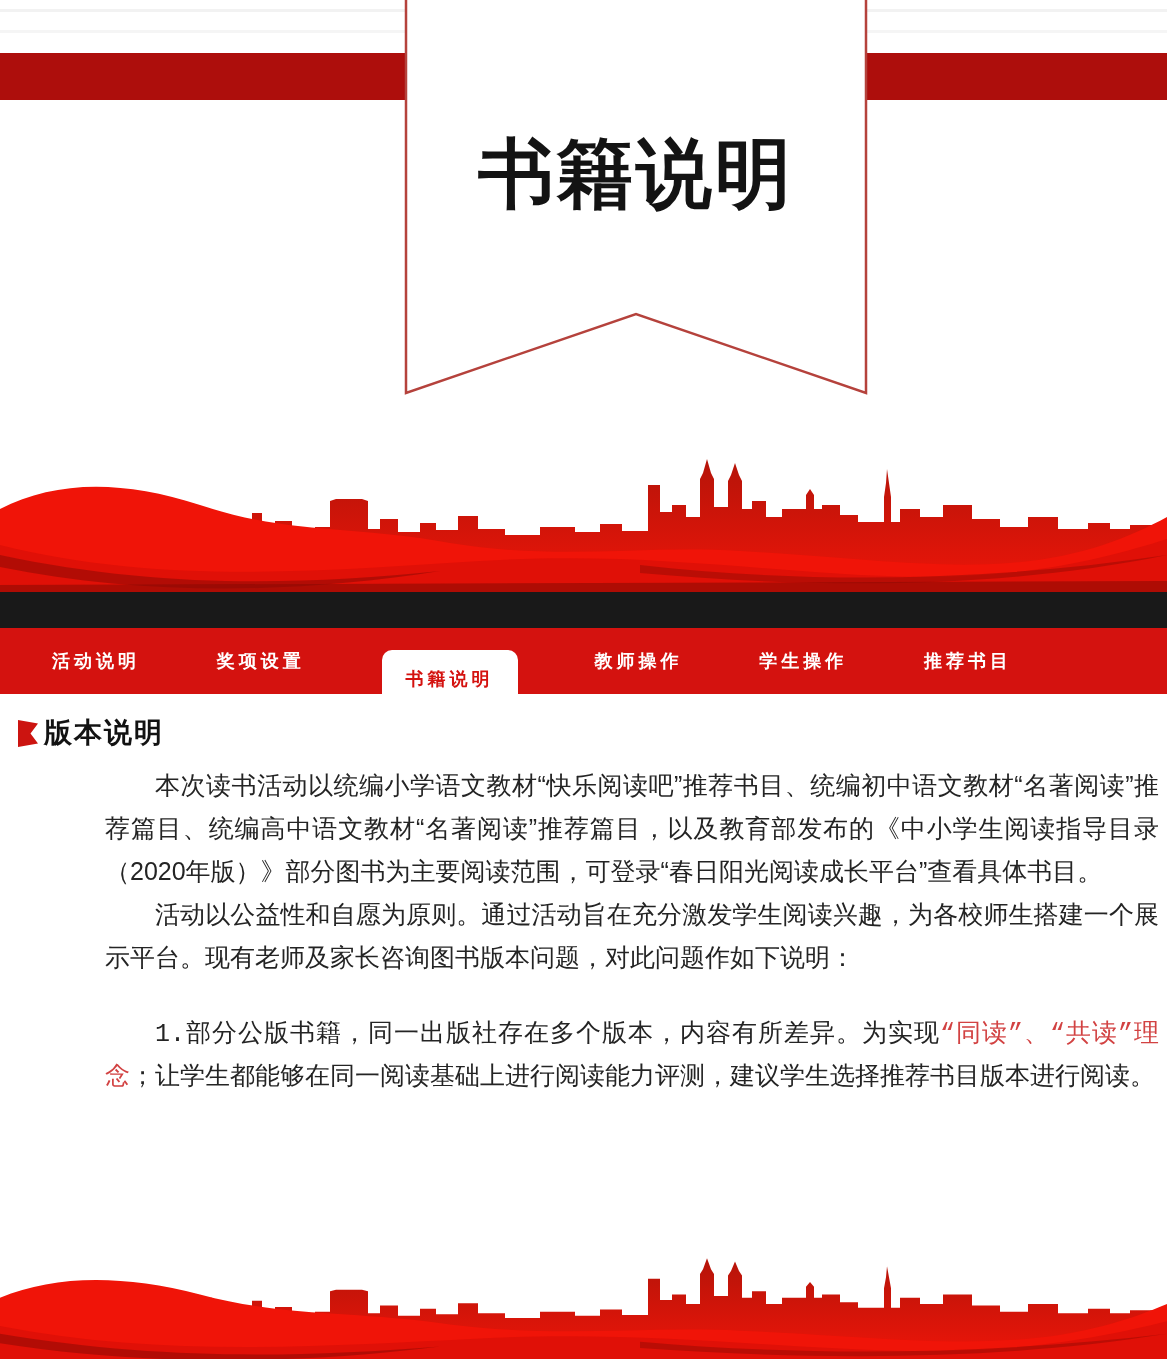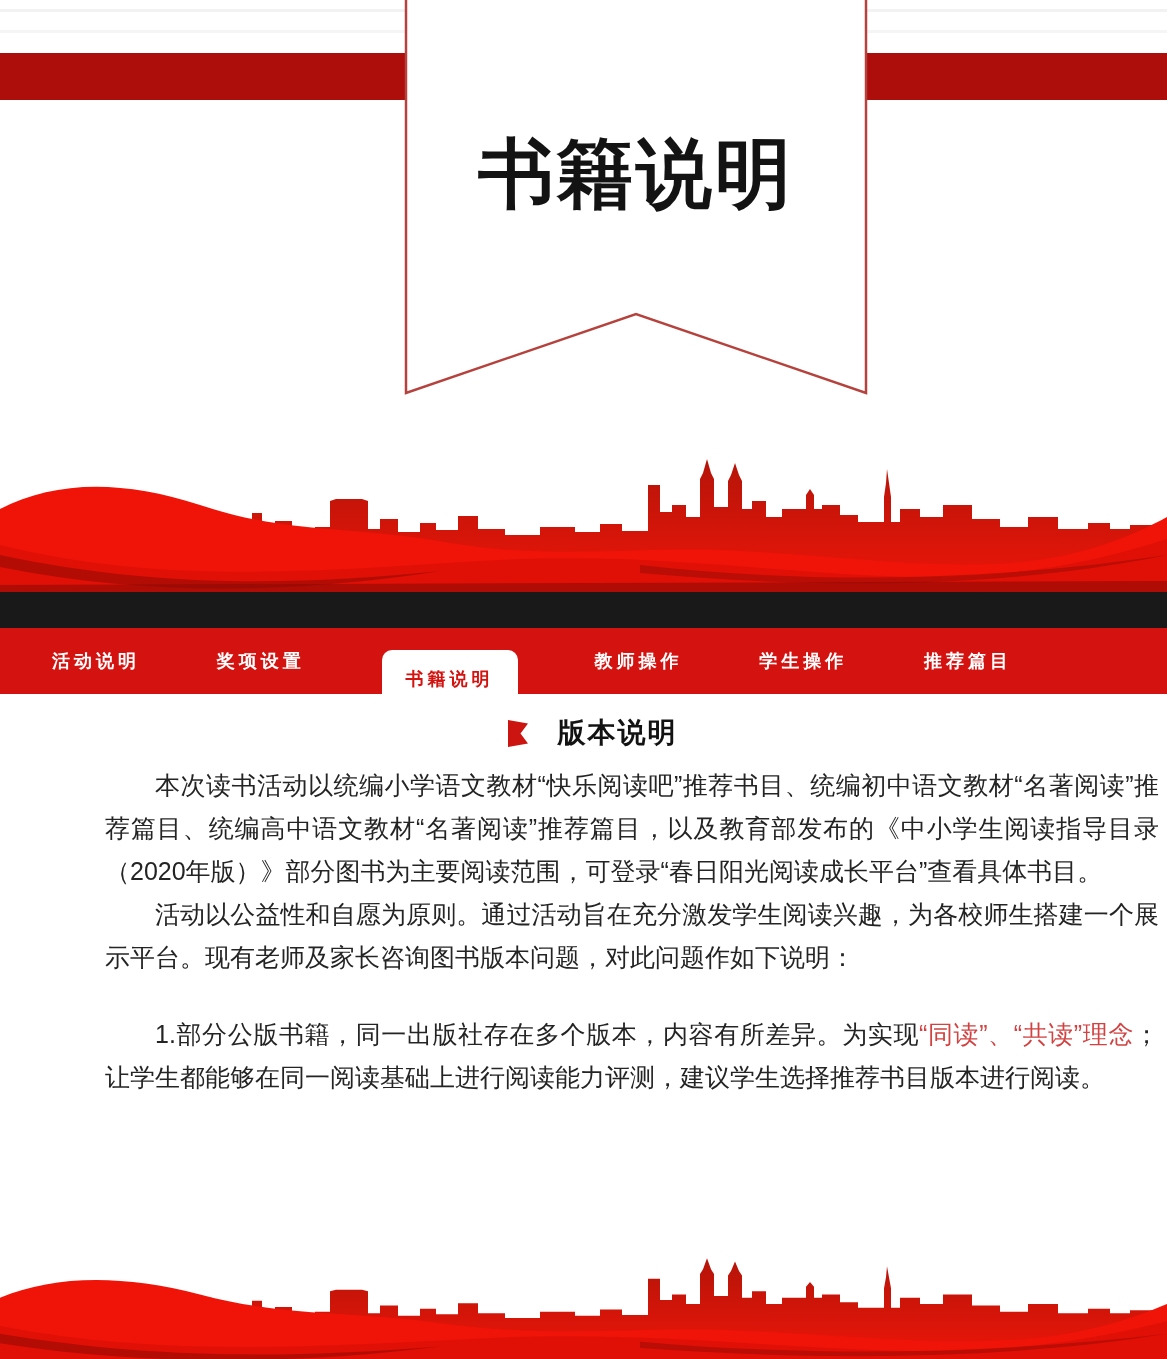--- a/index.html
+++ b/index.html
@@ -27,26 +27,26 @@
   .nav { position:absolute; top:628px; left:0; width:100%; height:66px; background:#d4120f;
          display:flex; align-items:center; justify-content:space-between;
          padding:0 155px 0 52px;gap:44px; }
   .tab { color:#ffffff; font-size:18px; font-weight:700; letter-spacing:4px; white-space:nowrap; cursor:pointer; }
   .tab.active { background:#ffffff; color:#d4120f; height:58px; display:flex; align-items:center;
                 padding:0 24px; border-radius:10px; align-self:flex-end; margin-bottom:-14px;
                 position:relative; z-index:3; }
 
   
   .content { position:absolute; top:694px; left:0; width:100%; z-index:2; }
-  .section-head { display:flex; align-items:center; gap:29px; margin:20px 0 0 18px;justify-content:center; }
+  .section-head { display:flex; align-items:center; gap:5px; margin:20px 0 0 18px; }
   .bookmark-icon { width:21px; height:29px; flex:0 0 auto; }
   .section-title { font-size:28px; font-weight:800; color:#121212; letter-spacing:2px; }
   .body-text { margin:12px 8px 0 105px; font-size:25px; line-height:43px; color:#242424; text-align:justify; }
   .body-text p { text-indent:2em; margin:0; }
-  .note { text-indent:2em; margin:0; }
+  .note { text-indent:2em; margin:0;font-family:Liberation Mono, monospace; }
   .note.first { margin-top:34px; }
   .hl { color:#d24242; }
 </style>
 </head>
 <body>
 
 <div class="page">
 
   <div class="top-banner">
     <div class="top-line1"></div>
@@ -91,21 +91,21 @@
   </svg>
 
   <div class="black-bar"></div>
 
   <div class="nav">
     <div class="tab">活动说明</div>
     <div class="tab">奖项设置</div>
     <div class="tab active">书籍说明</div>
     <div class="tab">教师操作</div>
     <div class="tab">学生操作</div>
-    <div class="tab">推荐篇目</div>
+    <div class="tab">推荐书目</div>
   </div>
 
   <div class="content">
     <div class="section-head">
       <svg class="bookmark-icon" viewBox="0 0 21 29">
         <polygon points="0,1 20,4.5 12.5,14.5 20,24.5 0,28" fill="#cc1410"></polygon>
       </svg>
       <div class="section-title">版本说明</div>
     </div>
 

